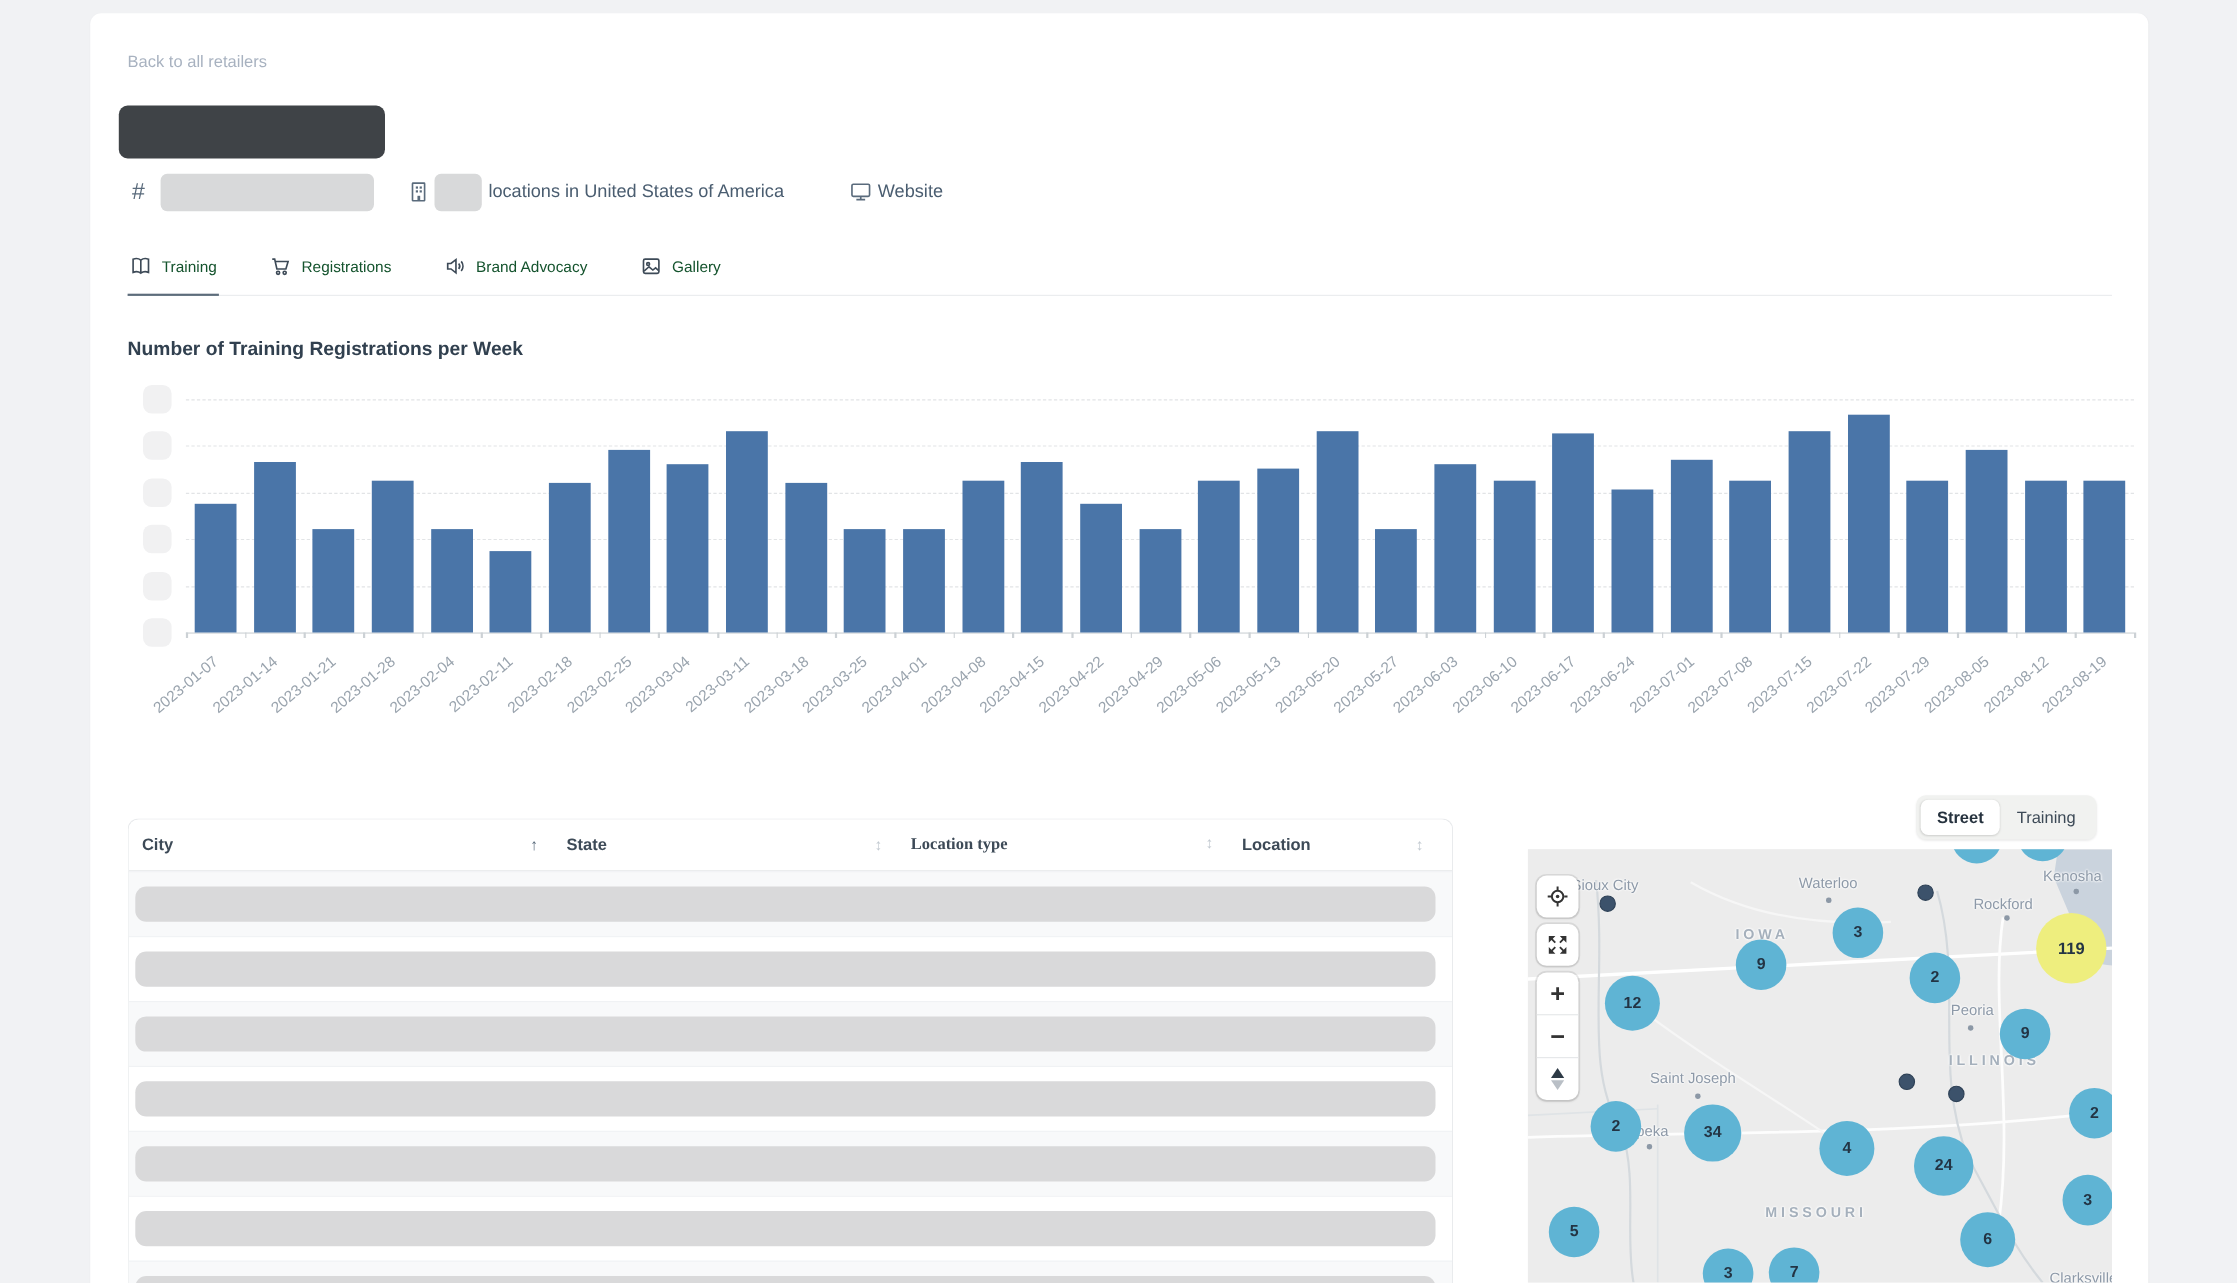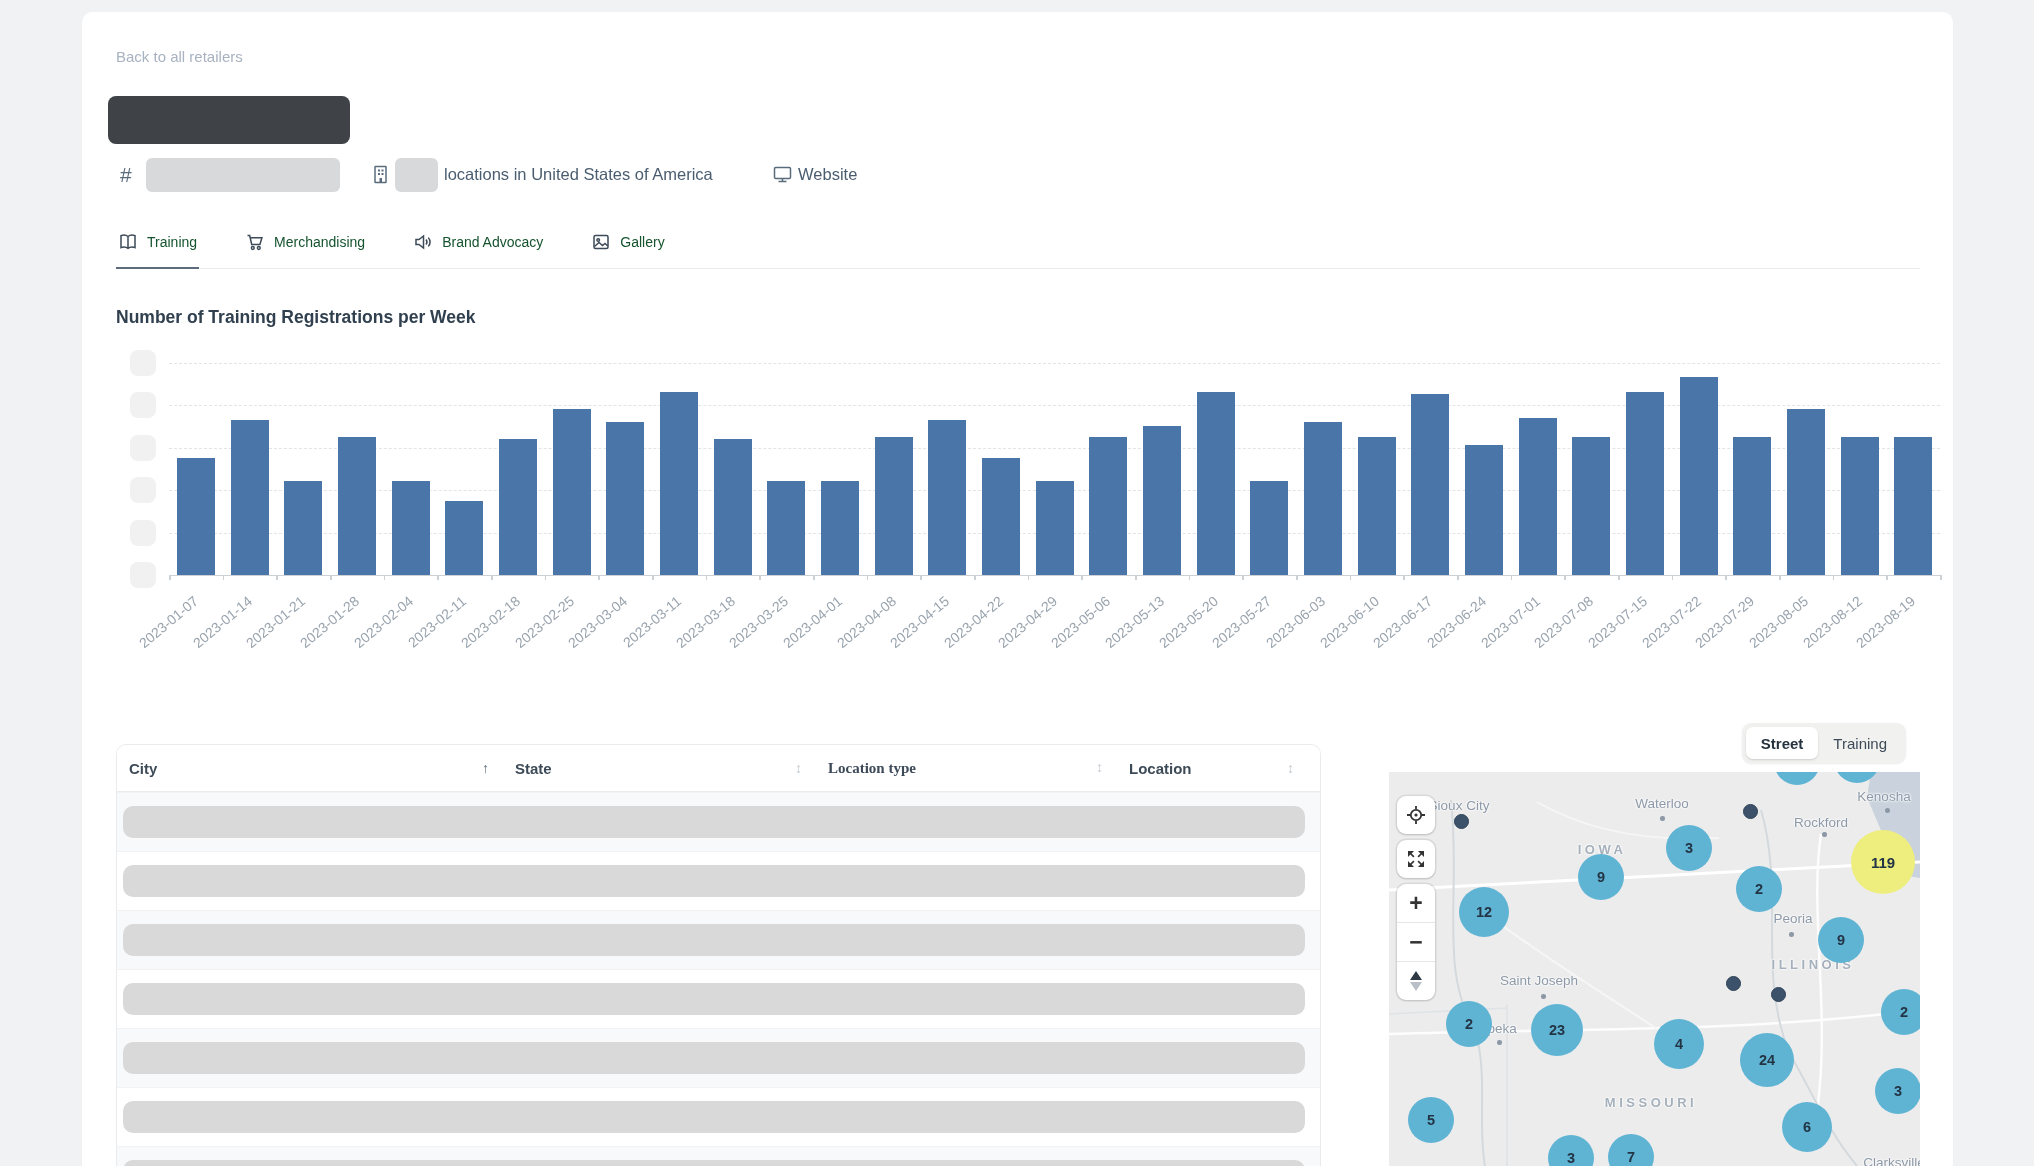--- a/index.html
+++ b/index.html
@@ -120,21 +120,21 @@
         <span>Training</span>
       </div>
       <div class="tab">
         <span>
           <svg width="20" height="20" viewBox="0 0 20 20" fill="none" stroke="#3d4a57" stroke-width="1.5">
             <path d="M2.5 3.5 h2.2 l2 9 h8.2 l2-6.8 H5.4"></path>
             <circle cx="7.8" cy="16" r="1.4"></circle>
             <circle cx="13.8" cy="16" r="1.4"></circle>
           </svg>
         </span>
-        <span>Merchandising</span>
+        <span>Registrations</span>
       </div>
       <div class="tab">
         <span>
           <svg width="20" height="20" viewBox="0 0 20 20" fill="none" stroke="#3d4a57" stroke-width="1.5">
             <path d="M3 7.5 h3 L10.5 4 v12 L6 12.5 H3 Z"></path>
             <path d="M13 7.5 a4 4 0 0 1 0 5"></path>
             <path d="M15.3 5.6 a7 7 0 0 1 0 8.8"></path>
           </svg>
         </span>
         <span>Brand Advocacy</span>
@@ -349,21 +349,21 @@
         <div class="navy-dot" style="left:336.5px;top:203.5px;width:13px;height:13px;"></div>
         <div class="navy-dot" style="left:381.5px;top:214.5px;width:13px;height:13px;"></div>
         <div class="cluster blue" style="left:277px;top:53px;width:46px;height:46px;">3</div>
         <div class="cluster blue" style="left:189px;top:82px;width:46px;height:46px;">9</div>
         <div class="cluster blue" style="left:347px;top:94px;width:46px;height:46px;">2</div>
         <div class="cluster yellow" style="left:462px;top:58px;width:64px;height:64px;">119</div>
         <div class="cluster blue" style="left:70px;top:115px;width:50px;height:50px;">12</div>
         <div class="cluster blue" style="left:429px;top:145px;width:46px;height:46px;">9</div>
         <div class="cluster blue" style="left:492px;top:217px;width:46px;height:46px;">2</div>
         <div class="cluster blue" style="left:57px;top:229px;width:46px;height:46px;">2</div>
-        <div class="cluster blue" style="left:142px;top:232px;width:52px;height:52px;">23</div>
+        <div class="cluster blue" style="left:142px;top:232px;width:52px;height:52px;">34</div>
         <div class="cluster blue" style="left:265px;top:247px;width:50px;height:50px;">4</div>
         <div class="cluster blue" style="left:351px;top:261px;width:54px;height:54px;">24</div>
         <div class="cluster blue" style="left:486px;top:296px;width:46px;height:46px;">3</div>
         <div class="cluster blue" style="left:19px;top:325px;width:46px;height:46px;">5</div>
         <div class="cluster blue" style="left:393px;top:330px;width:50px;height:50px;">6</div>
         <div class="cluster blue" style="left:159px;top:363px;width:46px;height:46px;">3</div>
         <div class="cluster blue" style="left:219px;top:362px;width:46px;height:46px;">7</div>
         <div class="cluster blue" style="left:385px;top:-33px;width:46px;height:46px;"></div>
         <div class="cluster blue" style="left:445px;top:-35px;width:46px;height:46px;"></div>
         <div class="mapctl" style="top:24px;">

